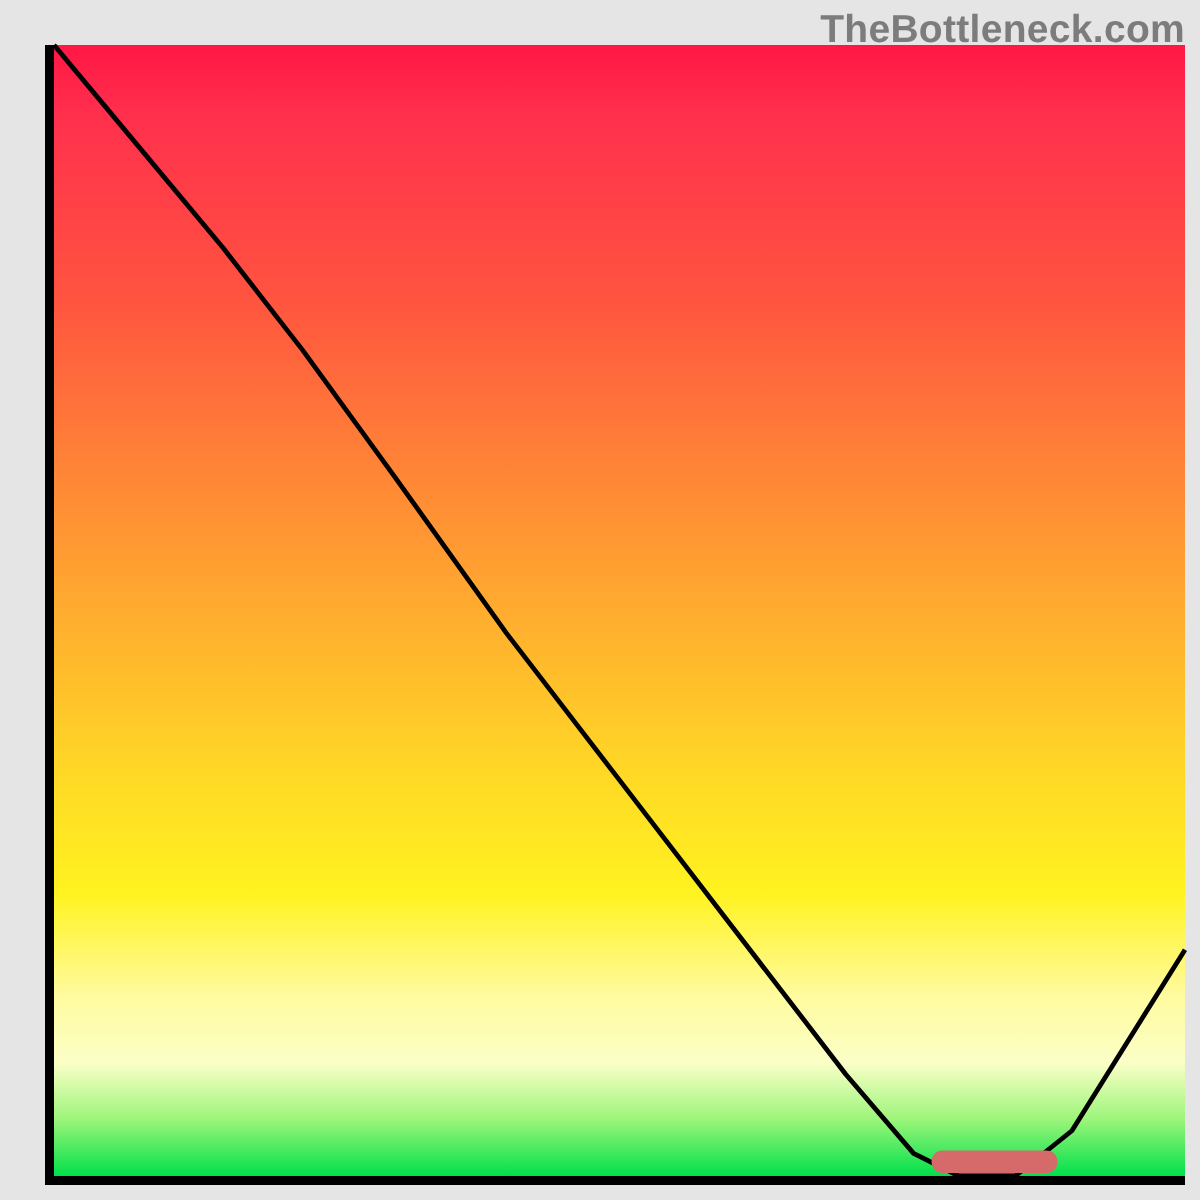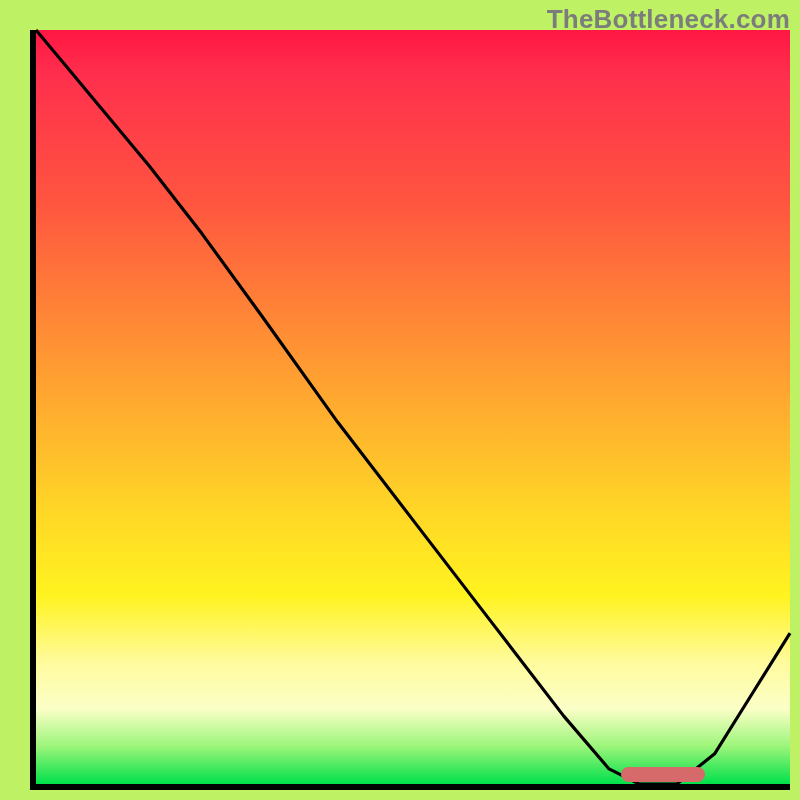--- a/index.html
+++ b/index.html
@@ -3,21 +3,21 @@
 <meta charset="utf-8">
 <style>
   * { margin: 0; padding: 0; box-sizing: border-box; }
   html, body { width: 800px; height: 800px; overflow: hidden; }
   body { background: #fff; font-family: Arial, Helvetica, sans-serif; }
 
   .stage {
     position: relative;
     width: 800px;
     height: 800px;
-    background: #bef264;
+    background: #e5e5e5;
     text-align: center;
   }
 
   .watermark {
     position: absolute;
     top: 4px;
     right: 10px;
     font-size: 26px;
     font-weight: 600;
     color: #7c7c7c;

